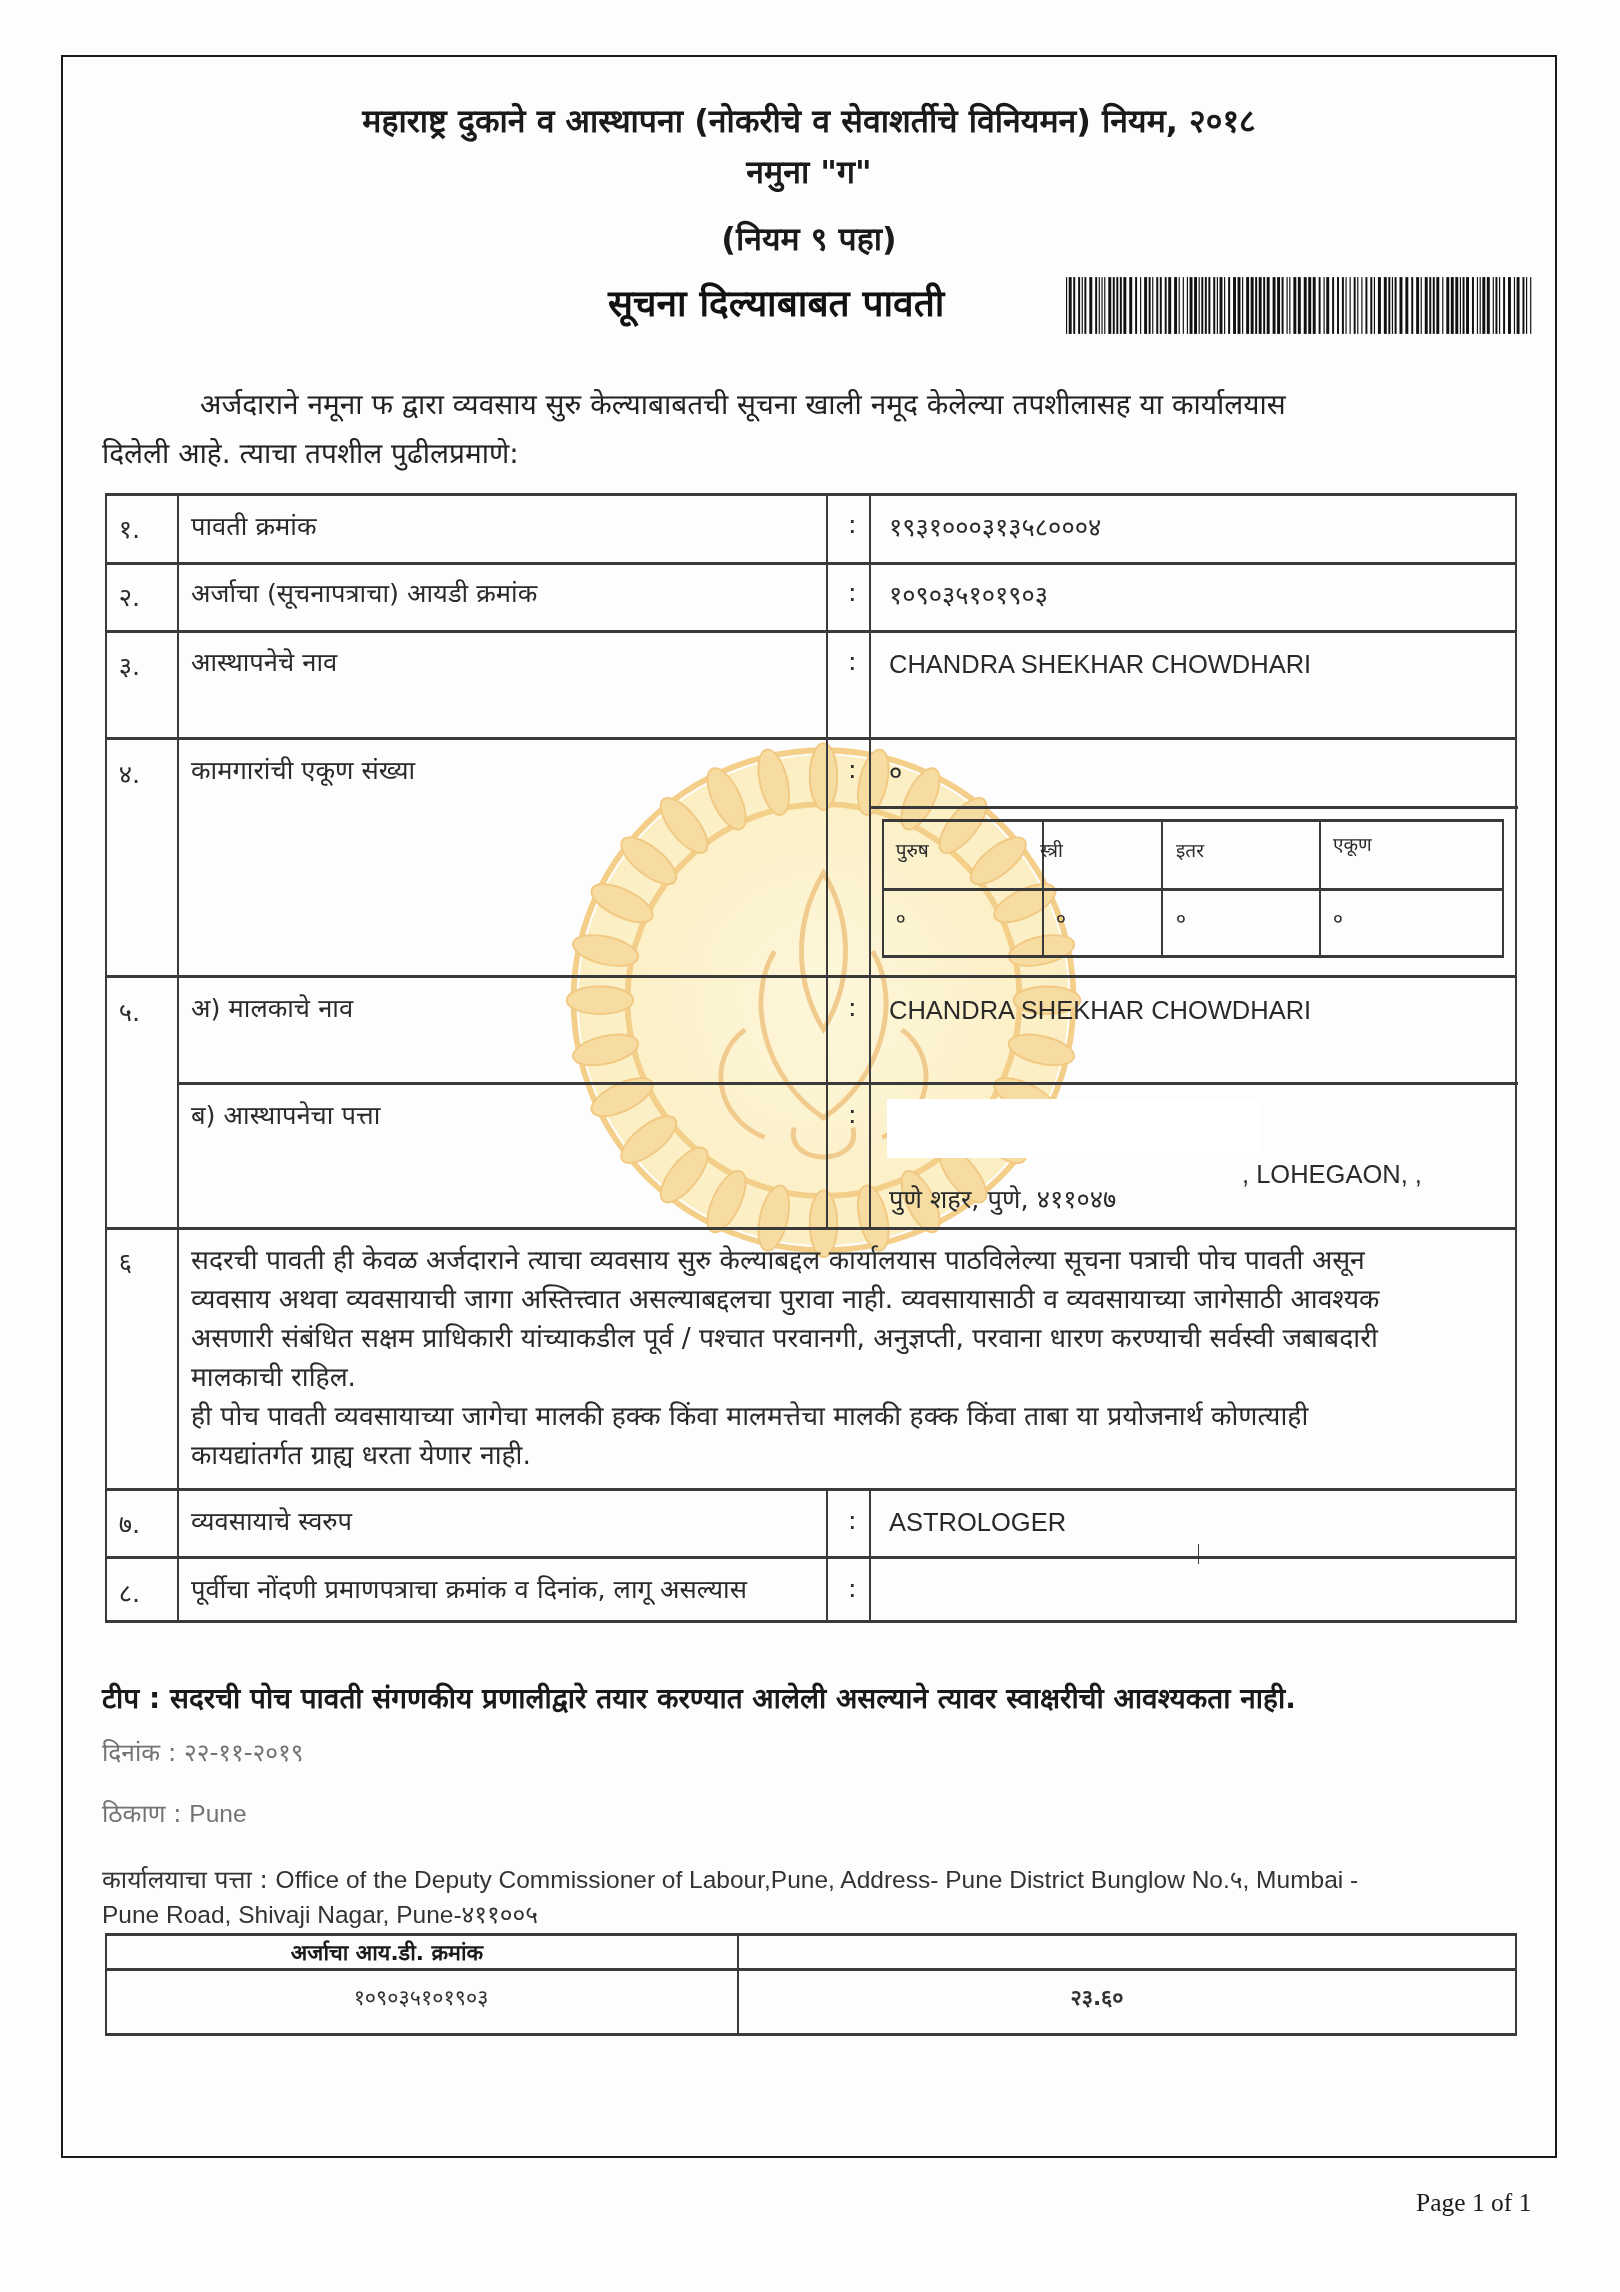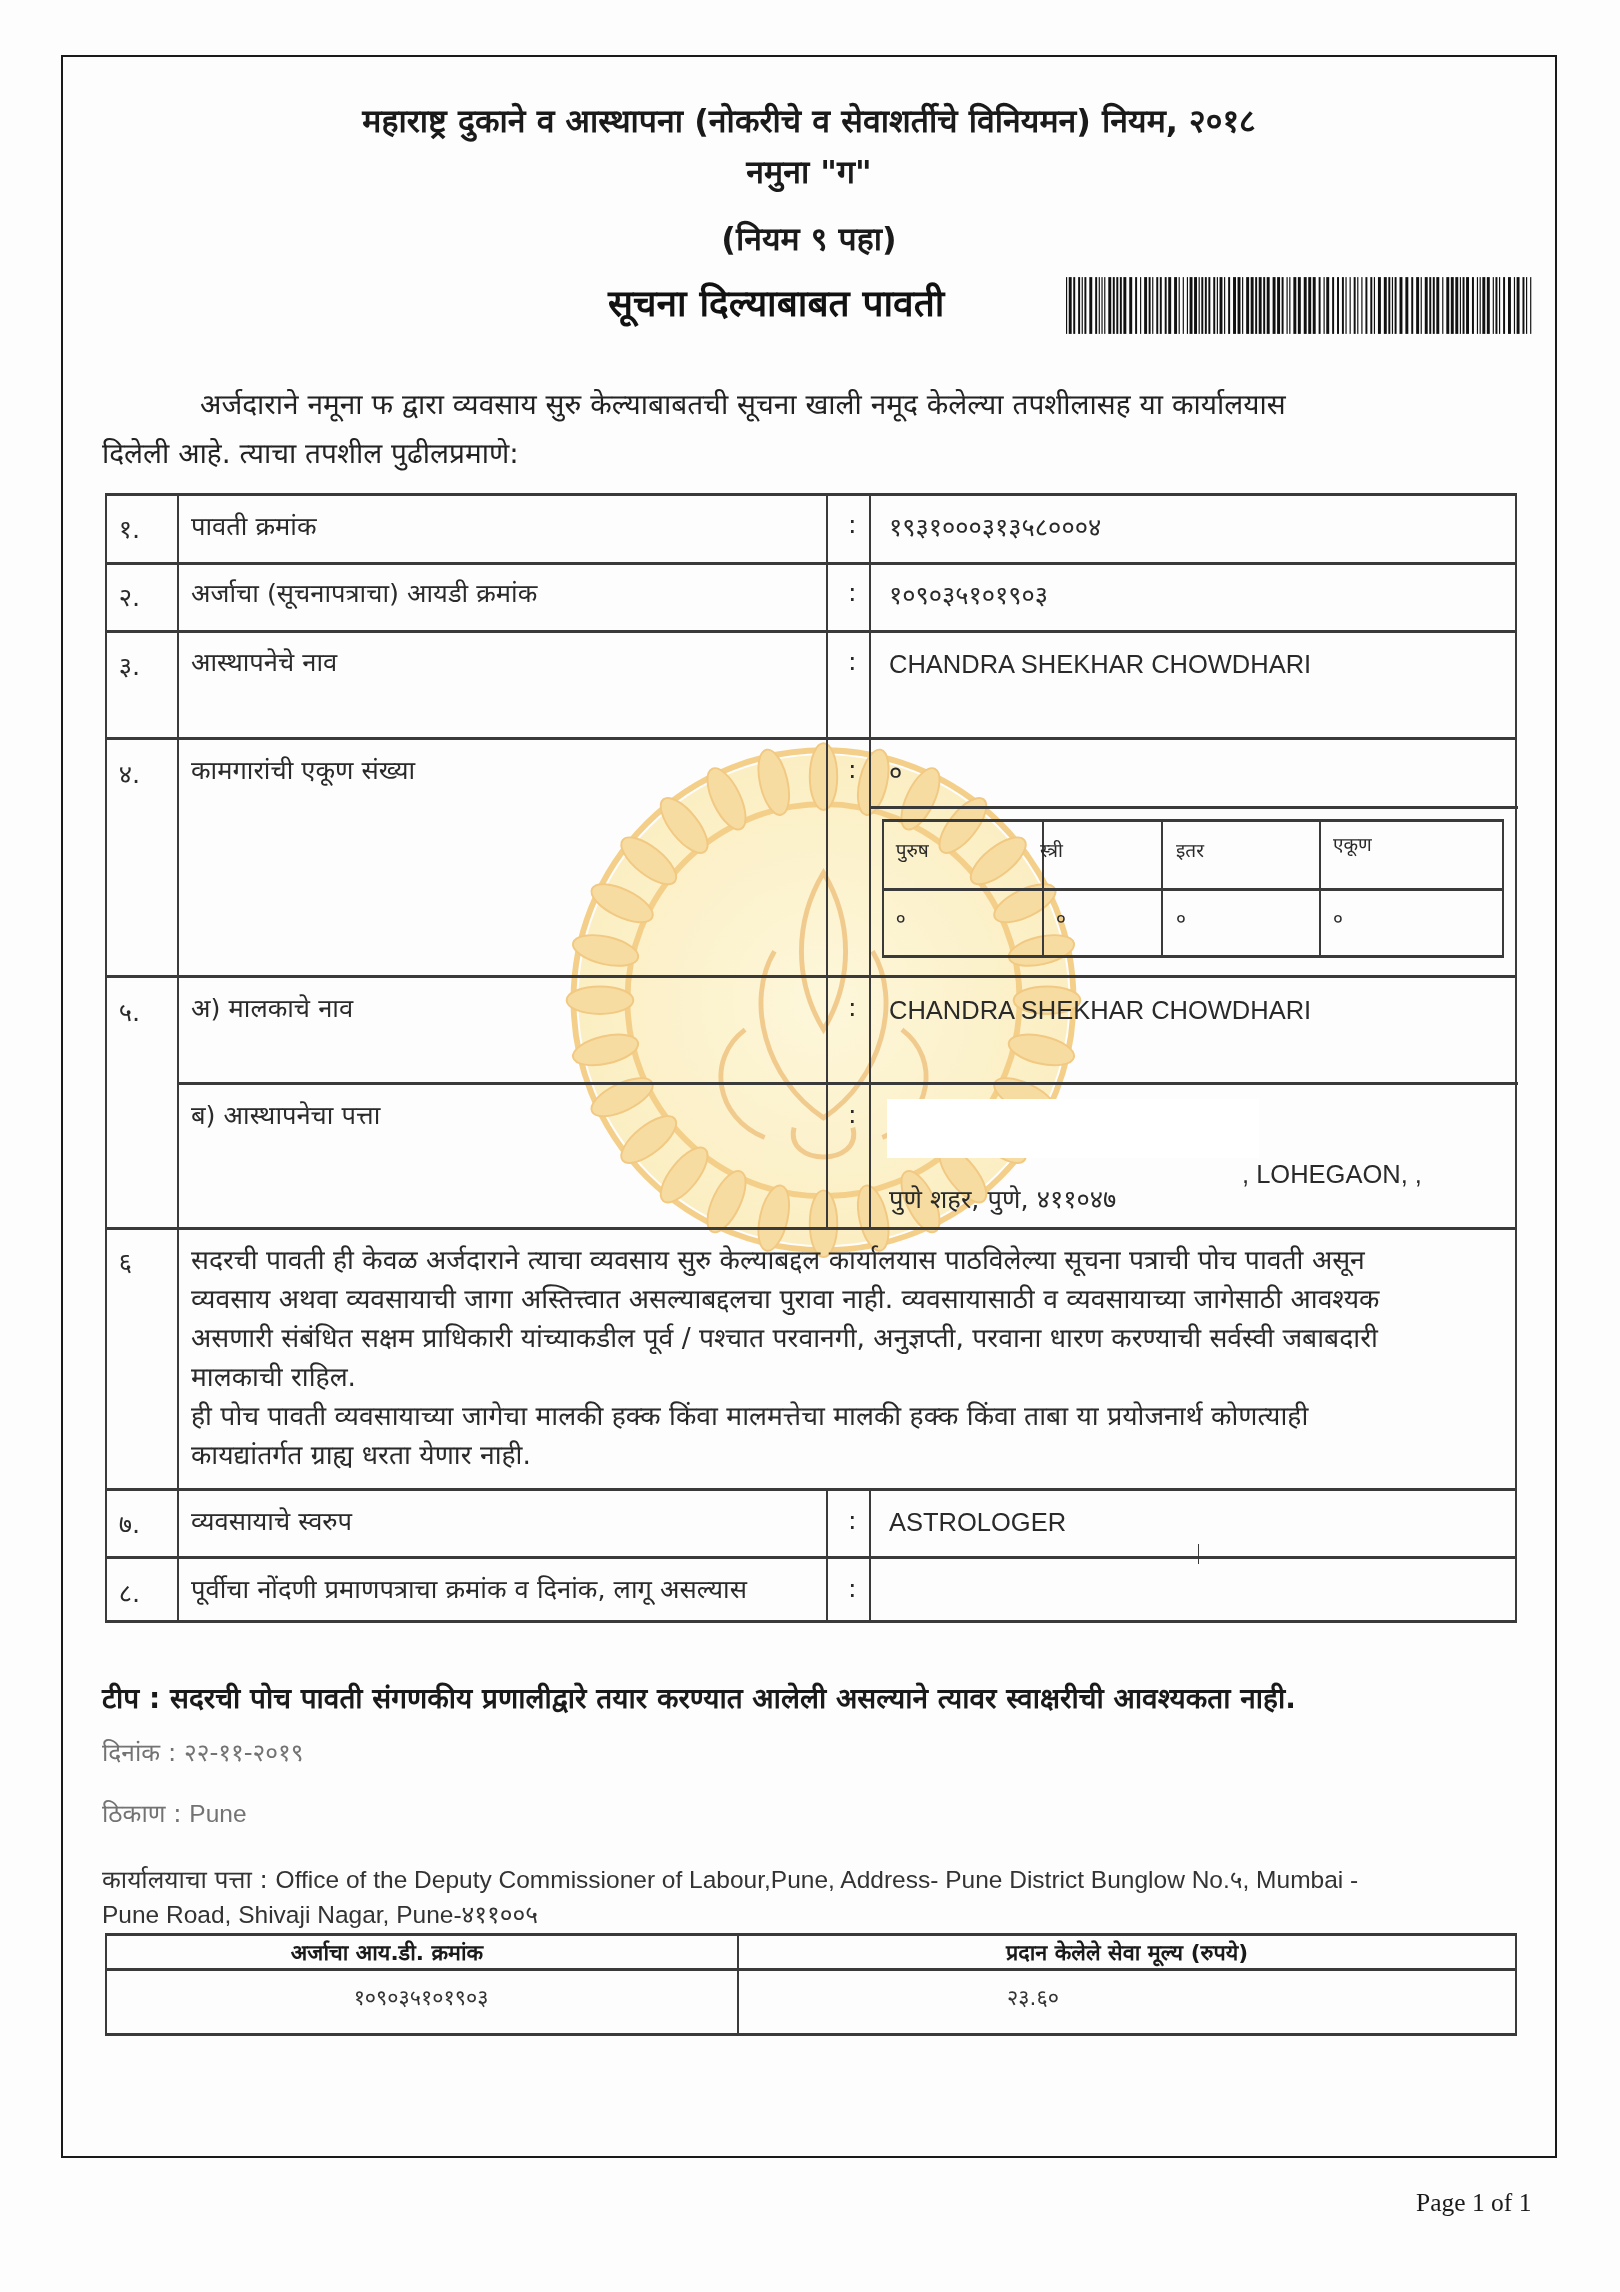--- a/index.html
+++ b/index.html
@@ -360,19 +360,18 @@
 </div>
 
 <div class="fee">
   <div class="line-h" style="left:0;top:0;width:1412px;"></div>
   <div class="line-h" style="left:0;top:35px;width:1412px;"></div>
   <div class="line-h" style="left:0;top:100px;width:1412px;"></div>
   <div class="line-v" style="left:0;top:0;height:103px;"></div>
   <div class="line-v" style="left:632px;top:0;height:103px;"></div>
   <div class="line-v" style="left:1410px;top:0;height:103px;"></div>
   <div class="hcell" style="left:0;width:564px;">अर्जाचा आय.डी. क्रमांक</div>
-  <div class="hcell" style="left:632px;width:780px;">प्रदान केलेले सेवा मूल्य (रुपये)</div>
   <div class="dcell" style="left:0;width:632px;">१०९०३५१०१९०३</div>
-  <div class="dcell" style="left:600px;width:656px;">२३.६०</div>
+  <div class="dcell" style="left:664px;width:656px;font-weight:bold;">२३.६०</div>
 </div>
 
 <div class="pageno">Page 1 of 1</div>
 
 
 </body></html>

